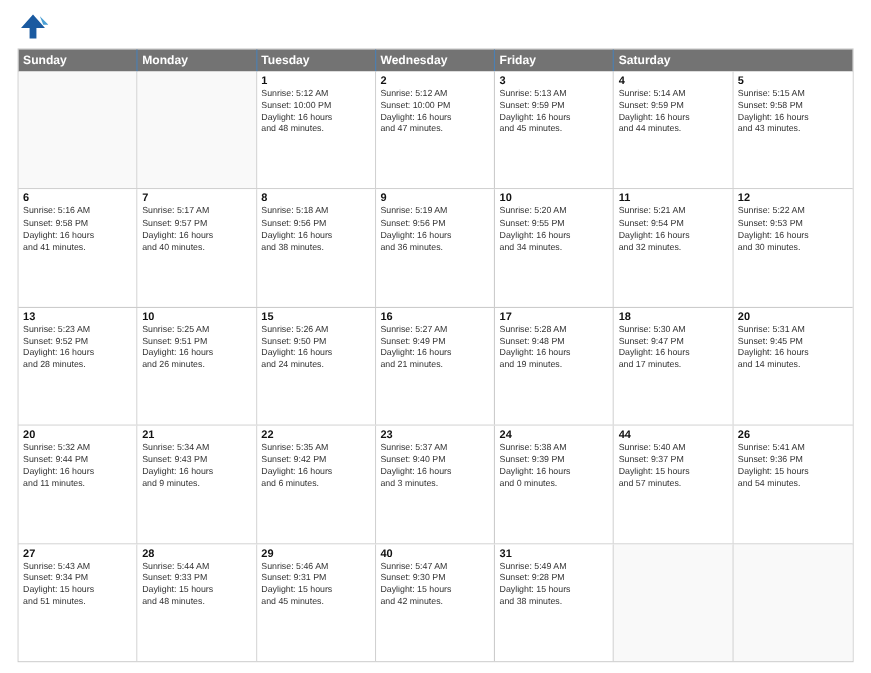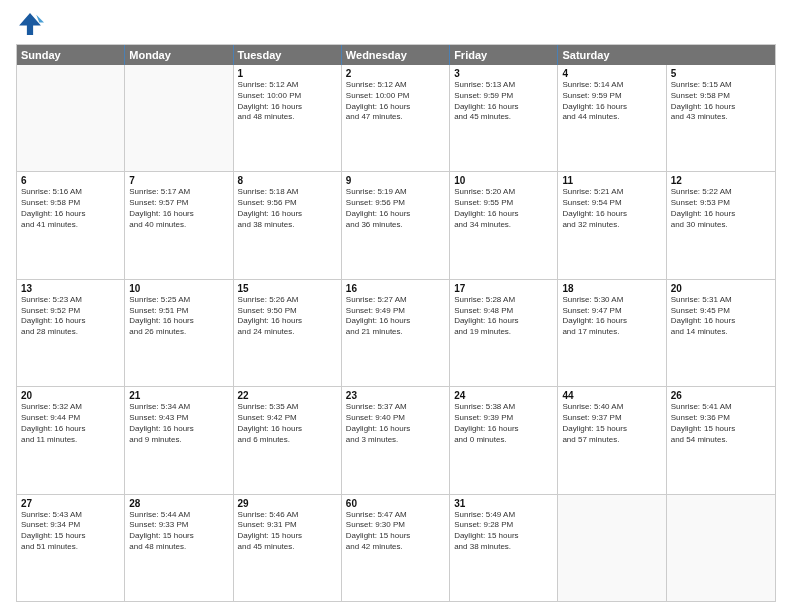--- a/index.html
+++ b/index.html
@@ -267,21 +267,21 @@
           </div>
           <div class="cal-cell">
             <span class="day-num">28</span>
             <div class="cell-text">Sunrise: 5:44 AM<br>Sunset: 9:33 PM<br>Daylight: 15 hours<br>and 48 minutes.</div>
           </div>
           <div class="cal-cell">
             <span class="day-num">29</span>
             <div class="cell-text">Sunrise: 5:46 AM<br>Sunset: 9:31 PM<br>Daylight: 15 hours<br>and 45 minutes.</div>
           </div>
           <div class="cal-cell">
-            <span class="day-num">60</span>
+            <span class="day-num">40</span>
             <div class="cell-text">Sunrise: 5:47 AM<br>Sunset: 9:30 PM<br>Daylight: 15 hours<br>and 42 minutes.</div>
           </div>
           <div class="cal-cell">
             <span class="day-num">31</span>
             <div class="cell-text">Sunrise: 5:49 AM<br>Sunset: 9:28 PM<br>Daylight: 15 hours<br>and 38 minutes.</div>
           </div>
           <div class="cal-cell empty"></div>
           <div class="cal-cell empty"></div>
         </div>
       </div>

